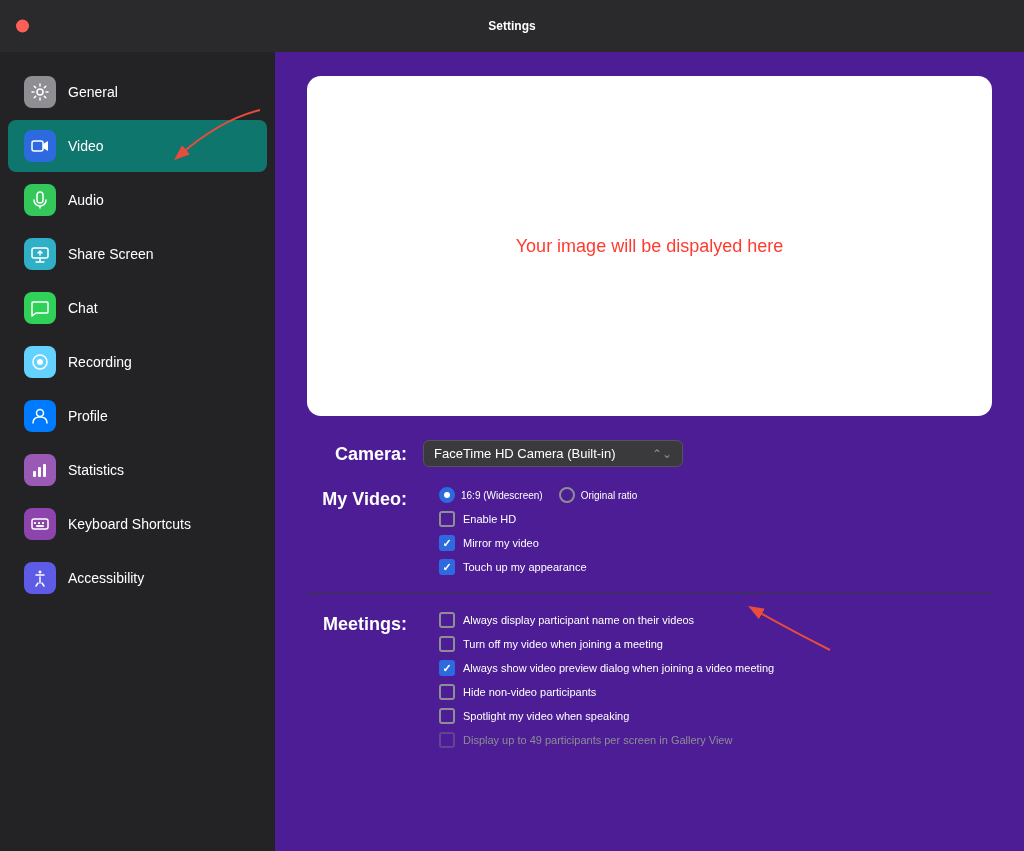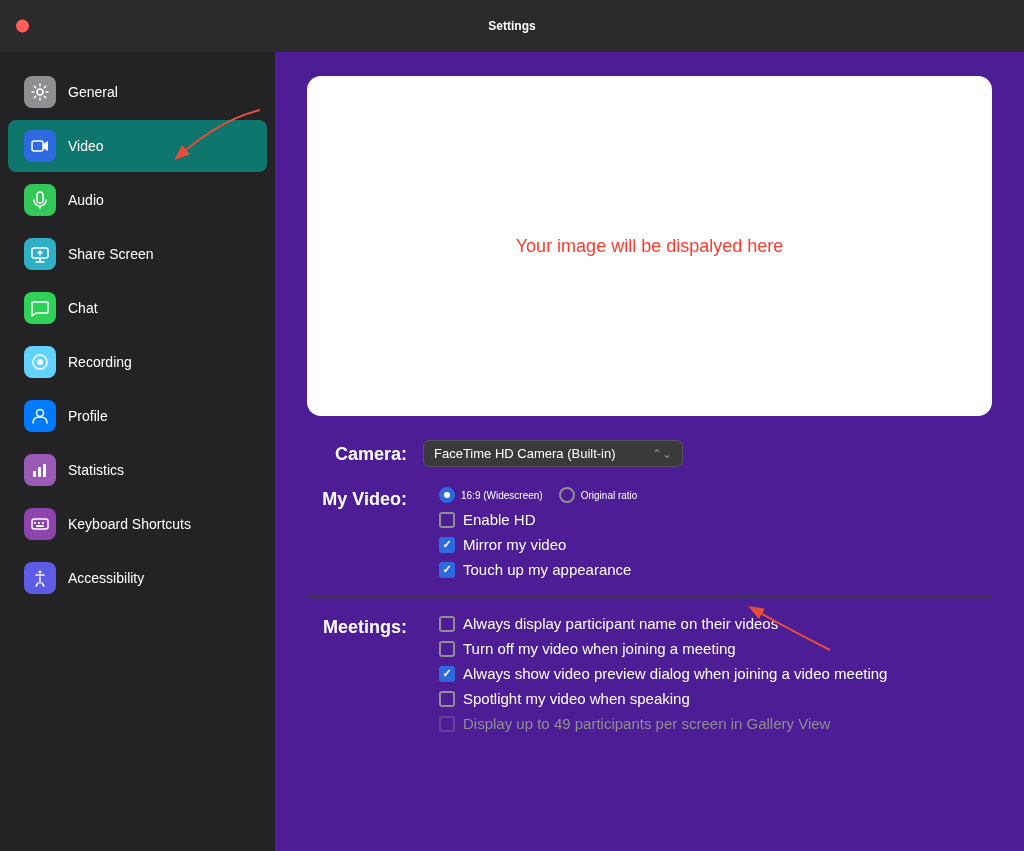--- a/index.html
+++ b/index.html
@@ -191,21 +191,21 @@
       height: 6px;
       border-radius: 50%;
       background: #fff;
     }
 
     
     .checkbox-option {
       display: flex;
       align-items: center;
       gap: 8px;
-      font-size: 15px;
+      font-size: 11px;
       color: #fff;
       cursor: pointer;
     }
     .checkbox-box {
       width: 16px;
       height: 16px;
       border-radius: 3px;
       border: 2px solid #8e8e93;
       display: flex;
       align-items: center;
@@ -408,20 +408,24 @@
           <div class="checkbox-option">
             <div class="checkbox-box"></div>
             <span>Turn off my video when joining a meeting</span>
           </div>
           <div class="checkbox-option">
             <div class="checkbox-box checked"></div>
             <span>Always show video preview dialog when joining a video meeting</span>
           </div>
           <div class="checkbox-option">
             <div class="checkbox-box"></div>
+            <span>Hide non-video participants</span>
+          </div>
+          <div class="checkbox-option">
+            <div class="checkbox-box"></div>
             <span>Spotlight my video when speaking</span>
           </div>
           <div class="checkbox-option">
             <div class="checkbox-box disabled"></div>
             <span class="checkbox-label-disabled">Display up to 49 participants per screen in Gallery View</span>
           </div>
         </div>
       </div>
 
     </div>

